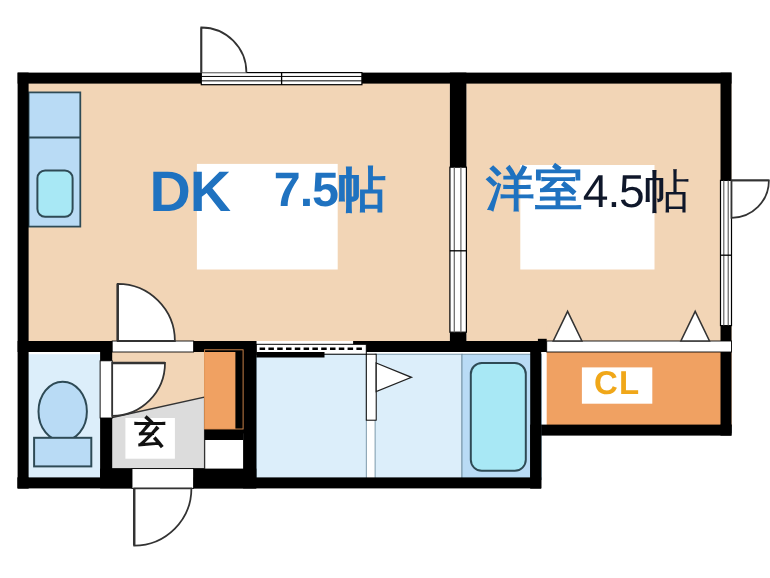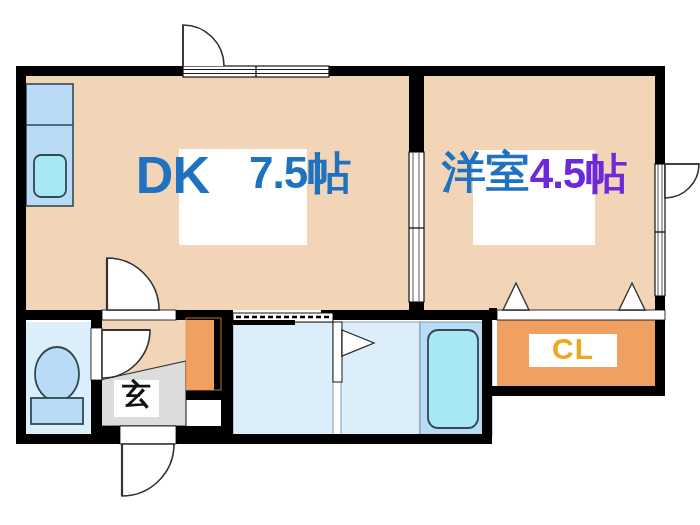--- a/index.html
+++ b/index.html
@@ -8,22 +8,22 @@
   #plan{position:relative;width:700px;height:525px;background:#ffffff;}
   #plan svg{display:block;}
   .lbl{position:absolute;background:#ffffff;display:flex;flex-direction:row;
        align-items:flex-start;justify-content:center;line-height:1.0;}
   .lbl span{display:block;white-space:nowrap;}
   #dk-label{left:179px;top:149px;width:128px;height:96px;}
   #dk-label .l1{font-size:52px;font-weight:700;color:#1F72C0;letter-spacing:-1px;}
   #dk-label .l2{font-size:44px;font-weight:700;color:#1F72C0;margin-top:2px;letter-spacing:-1px;margin-left:40px;}
   #yo-label{left:473px;top:150px;width:122px;height:95px;}
   #yo-label .l1{font-size:44px;font-weight:700;color:#1F72C0;letter-spacing:0px;}
-  #yo-label .l2{font-size:42px;font-weight:700;color:#6d28d9;margin-top:3px;letter-spacing:-1px;}
-  #cl-label{left:529px;top:334px;width:88px;height:33px;}
+  #yo-label .l2{font-size:42px;font-weight:400;color:#0f172a;margin-top:3px;letter-spacing:-1px;}
+  #cl-label{left:529px;top:334px;width:64px;height:33px;}
   #cl-label .l1{font-size:30px;font-weight:700;color:#F0A719;letter-spacing:1px;}
   #gen-label{left:114px;top:380px;width:45px;height:37px;}
   #gen-label .l1{font-size:29px;font-weight:700;color:#111111;}
 </style>
 </head>
 <body>
 
 <div id="plan">
 
 <svg width="700" height="525" viewBox="0 0 700 525">

